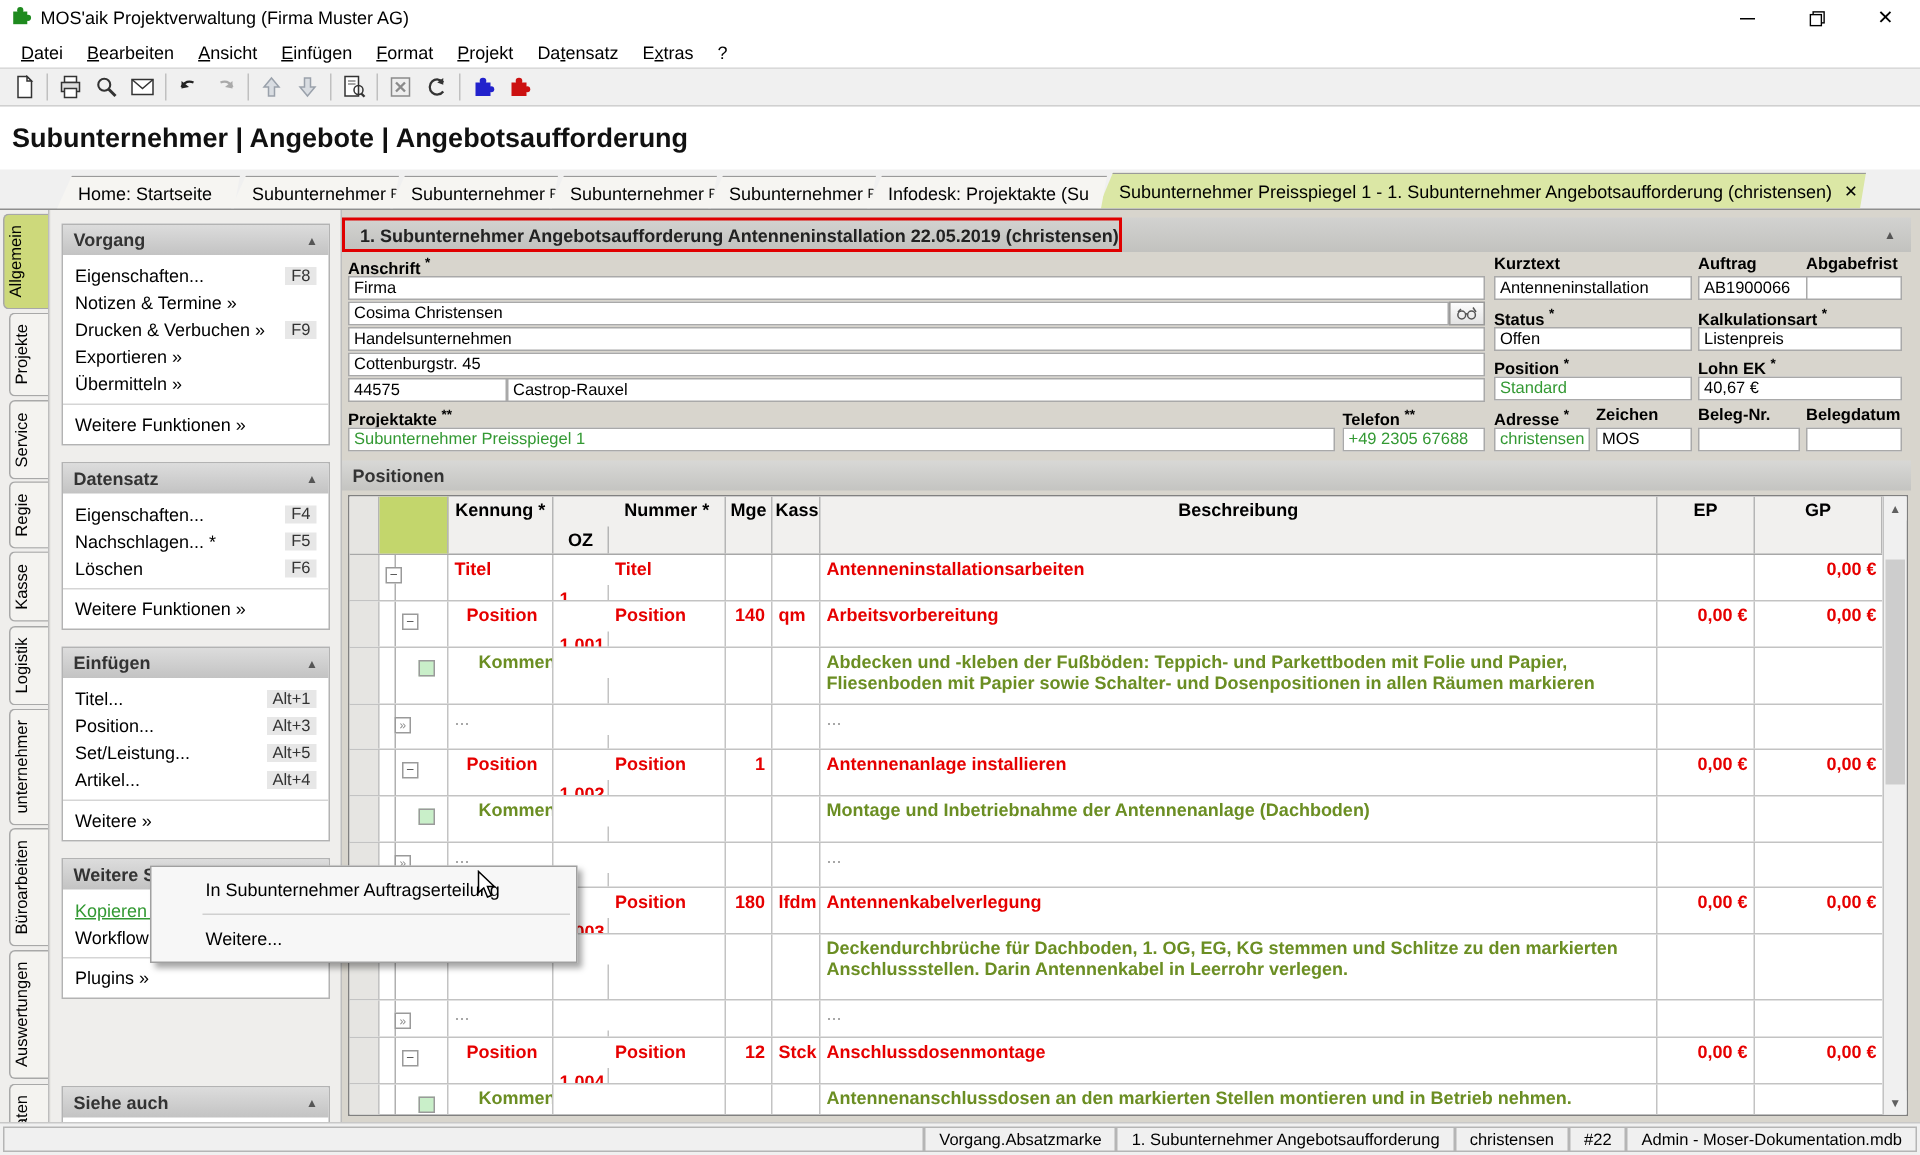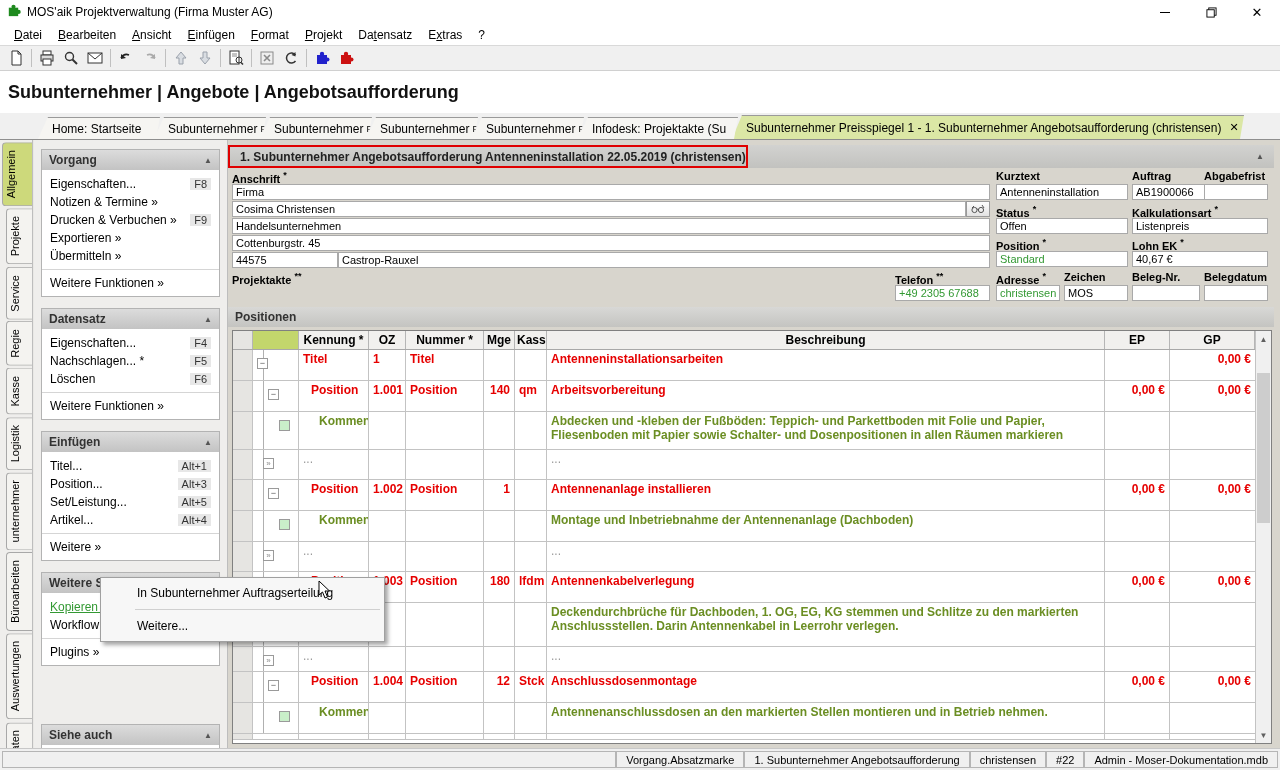--- a/index.html
+++ b/index.html
@@ -94,21 +94,21 @@
     border:1px solid #808080; display:flex; }
   .grid-cols { flex:1; display:flex; flex-direction:column; overflow:hidden; }
   .g-row { display:flex; border-bottom:1px solid #c3c3c3; flex-shrink:0; }
   .g-cell { border-right:1px solid #c3c3c3; padding:2px 4px; font-size:12px; overflow:hidden; }
   .g-hdr { background:#f1f0ee; border-bottom:1px solid #a8a8a8; }
   .g-hdr .g-cell { font-weight:bold; text-align:center; padding:2px 2px; border-right:1px solid #b5b5b5; }
   .c-sel { width:20px; flex:none; background:#e6e5e2; padding:0; }
   .c-tree { width:46px; flex:none; position:relative; padding:0; }
   .g-hdr .c-tree { background:#c3d66c; }
   .c-kennung { width:70px; flex:none; font-weight:bold; }
-  .c-oz { width:37px; flex:none; font-weight:bold; }
+  .c-oz { width:37px; flex:none; font-weight:bold;margin-top:20px; }
   .c-nummer { width:78px; flex:none; font-weight:bold; }
   .c-mge { width:31px; flex:none; font-weight:bold; text-align:right; }
   .c-einh { width:32px; flex:none; font-weight:bold; }
   .c-beschr { flex:1; font-weight:bold; }
   .c-ep { width:65px; flex:none; font-weight:bold; text-align:right; }
   .c-gp { width:85px; flex:none; font-weight:bold; text-align:right; border-right:none; }
   .row-red { color:#e60000; }
   .row-olive { color:#6b8e23; }
   .row-dots { color:#9a9a9a; font-weight:normal; }
   .row-dots .g-cell { font-weight:normal; }
@@ -493,20 +493,21 @@
               <circle cx="10" cy="6" r="2.6" fill="none" stroke="#555"></circle>
               <path d="M6 5.6 Q6.8 4.8 7.5 5.6 M1 4 L3 2 M13 4 L11 1" stroke="#555" fill="none"></path>
             </svg>
         </div>
         <div class="field" style="left:4px; top:50px;  width:758px;">Handelsunternehmen</div>
         <div class="field" style="left:4px; top:67px;  width:758px;">Cottenburgstr. 45</div>
         <div class="field" style="left:4px; top:84px;  width:106px;">44575</div>
         <div class="field" style="left:110px; top:84px; width:652px;">Castrop-Rauxel</div>
 
         <div class="flabel" style="left:4px; top:103px;"><span>Projektakte</span> <sup>**</sup></div>
+        <div class="field green" style="left:4px; top:117px; width:658px;">Subunternehmer Preisspiegel 1</div>
         <div class="flabel" style="left:667px; top:103px;"><span>Telefon</span> <sup>**</sup></div>
         <div class="field green" style="left:667px; top:117px; width:95px;">+49 2305 67688</div>
 
         <div class="flabel" style="left:768px; top:2px;"><span>Kurztext</span></div>
         <div class="field" style="left:768px; top:16px; width:132px;">Antenneninstallation</div>
         <div class="flabel" style="left:904px; top:2px;"><span>Auftrag</span></div>
         <div class="field" style="left:904px; top:16px; width:88px;">AB1900066</div>
         <div class="flabel" style="left:976px; top:2px;"><span>Abgabefrist</span></div>
         <div class="field" style="left:976px; top:16px; width:64px;"></div>
 

